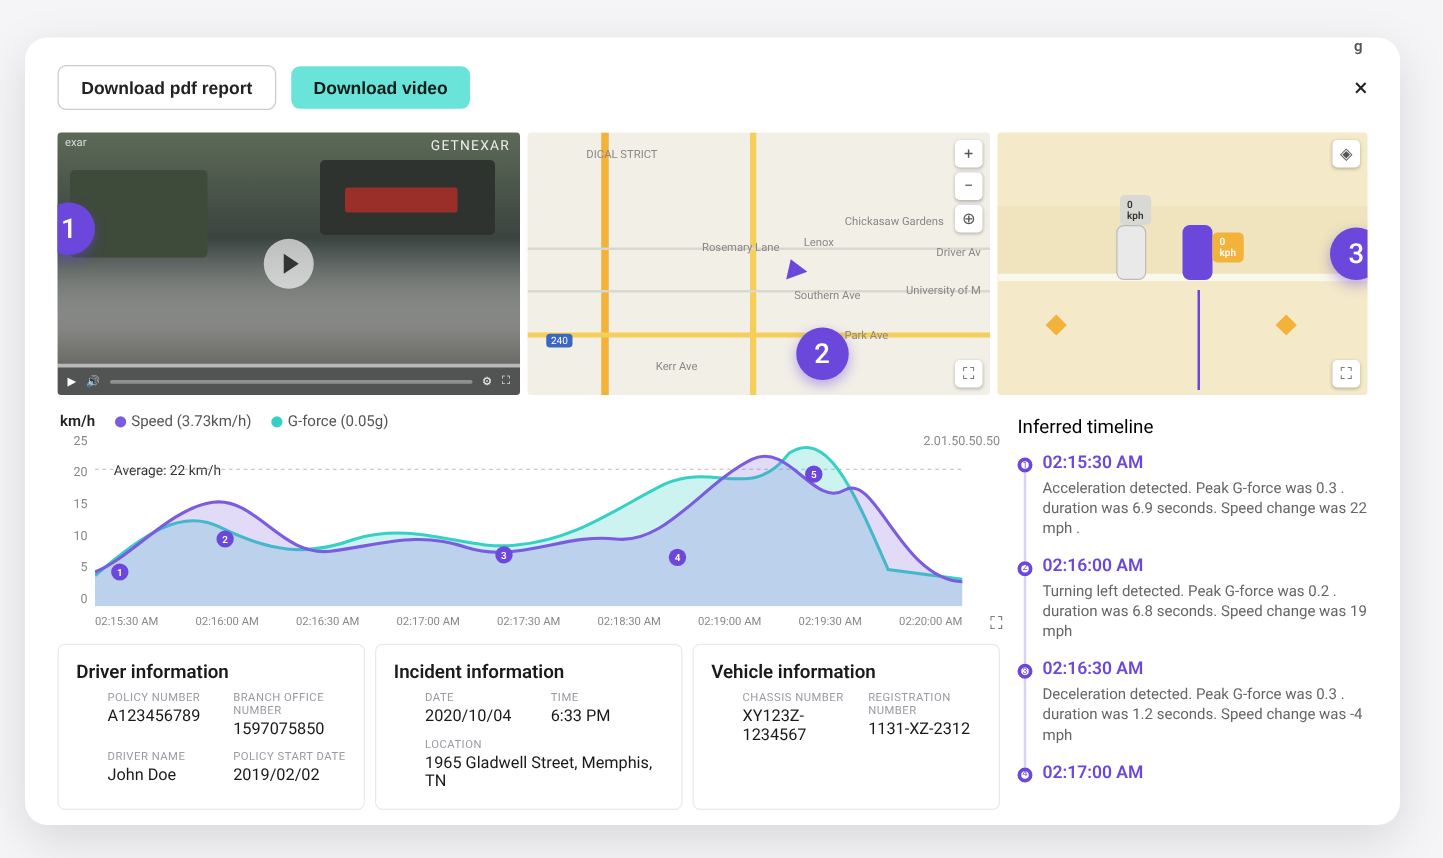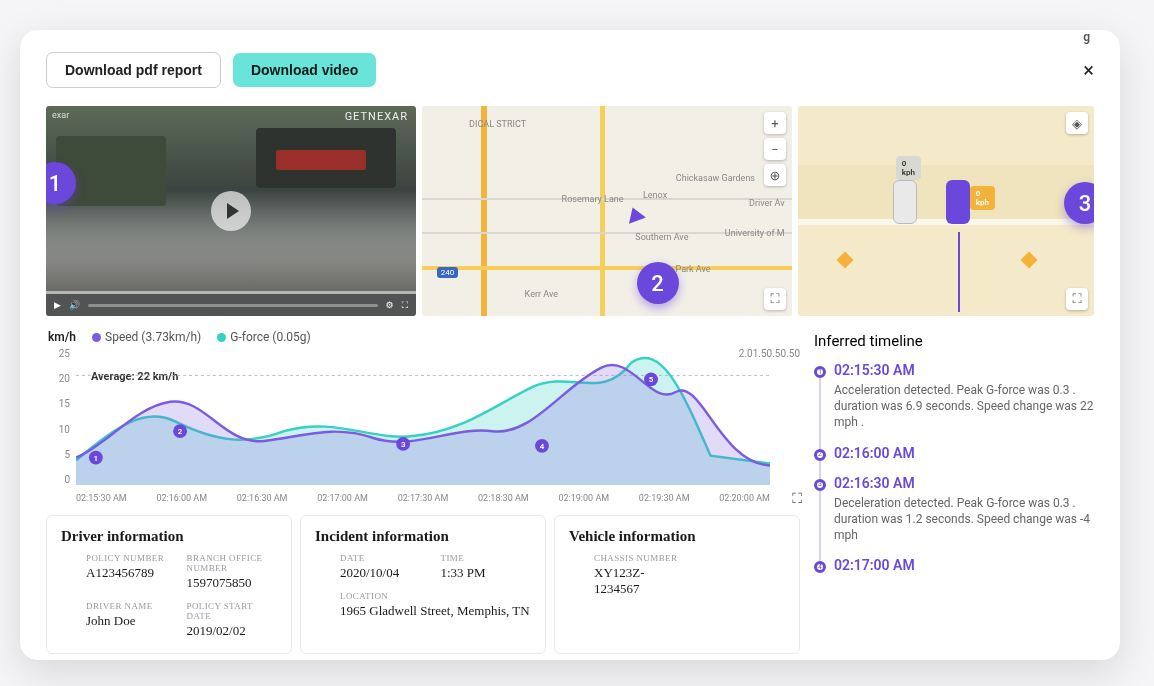--- a/index.html
+++ b/index.html
@@ -37,27 +37,27 @@
   .chart-legend { display:flex; align-items:center; gap:16px; font-size:12px; color:#555; margin:4px 0 4px 2px; }
   .chart-legend .unit { font-weight:600; color:#222; }
   .dot { width:9px; height:9px; border-radius:50%; display:inline-block; margin-right:4px; vertical-align:middle; }
   .dot.p { background:#7b5be0; }
   .dot.t { background:#36d1c4; }
   .chart-box { position:relative; height:155px; }
   .chart-box svg { width:100%; height:100%; }
   .y-ticks { position:absolute; left:0; top:0; bottom:18px; width:28px; display:flex; flex-direction:column; justify-content:space-between; font-size:10px; color:#888; text-align:right; padding-right:4px;}
   .y-ticks-r { position:absolute; right:0; top:0; bottom:18px; width:28px; display:flex; flex-direction:row; justify-content:flex-end; font-size:10px; color:#888; text-align:left; padding-left:4px;}
   .x-ticks { position:absolute; left:30px; right:30px; bottom:0; display:flex; justify-content:space-between; font-size:9px; color:#888; }
-  .avg-label { position:absolute; left:45px; top:22px; font-size:11px; color:#333;font-weight:bold; }
+  .avg-label { position:absolute; left:45px; top:22px; font-size:11px; color:#333; }
   .chart-expand { position:absolute; right:-2px; bottom:-4px; font-size:14px; color:#555; cursor:pointer; }
   .chart-point { fill:#6b47dc; }
   .chart-point-label { fill:#fff; font-size:8px; font-weight:600; text-anchor:middle; }
 
   .info-row { display:grid; grid-template-columns: 1fr 1fr 1fr; gap:8px; margin-top:12px; }
-  .info-card { border:1px solid #e9e9ec; border-radius:6px; padding:12px 14px 14px;font-family:Liberation Serif, serif; }
+  .info-card { border:1px solid #e9e9ec; border-radius:6px; padding:12px 14px 14px; }
   .info-card h3 { font-size:15px; font-weight:600; color:#1a1a1a; margin-bottom:8px; }
   .info-grid { display:grid; grid-template-columns:1fr 1fr; row-gap:10px; column-gap:10px;margin-left:25px; }
   .info-label { font-size:9px; letter-spacing:.4px; color:#9a9aa3; text-transform:uppercase; }
   .info-value { font-size:13px; color:#1a1a1a; margin-top:2px; }
 
   .timeline h3 { font-size:15px; font-weight:400; margin:6px 0 12px; }
   .tl-item { position:relative; padding-left:20px; margin-bottom:14px; }
   .tl-dot { position:absolute; left:0; top:4px; width:12px; height:12px; border-radius:50%; background:#fff; border:3px solid #6b47dc; font-size:7px; color:#6b47dc; display:flex; align-items:center; justify-content:center; line-height:1; }
   .tl-line { position:absolute; left:5px; top:16px; bottom:-18px; width:2px; background:#d9d3f1; }
   .tl-time { font-size:14px; font-weight:600; color:#6b47dc; margin-bottom:4px; }
@@ -236,52 +236,57 @@
         </div>
         <div class="info-card">
           <h3>Incident information</h3>
           <div class="info-grid">
             <div>
                 <div class="info-label">DATE</div>
                 <div class="info-value">2020/10/04</div>
               </div>
             <div>
                 <div class="info-label">TIME</div>
-                <div class="info-value">1:33 PM</div>
+                <div class="info-value">6:33 PM</div>
               </div>
             <div style="grid-column:1/3">
                 <div class="info-label">LOCATION</div>
                 <div class="info-value">1965 Gladwell Street, Memphis, TN</div>
               </div>
           </div>
         </div>
         <div class="info-card">
           <h3>Vehicle information</h3>
           <div class="info-grid">
             <div>
                 <div class="info-label">CHASSIS NUMBER</div>
                 <div class="info-value">XY123Z-1234567</div>
+              </div>
+            <div>
+                <div class="info-label">REGISTRATION NUMBER</div>
+                <div class="info-value">1131-XZ-2312</div>
               </div>
           </div>
         </div>
       </div>
     </div>
 
     <div class="timeline">
       <h3>Inferred timeline</h3>
       <div class="tl-item">
         <span class="tl-line"></span>
           <span class="tl-dot">1</span>
         <div class="tl-time">02:15:30 AM</div>
         <div class="tl-desc">Acceleration detected. Peak G-force was 0.3 . duration was 6.9 seconds. Speed change was 22 mph .</div>
       </div>
       <div class="tl-item">
         <span class="tl-line"></span>
           <span class="tl-dot">2</span>
         <div class="tl-time">02:16:00 AM</div>
+        <div class="tl-desc">Turning left detected. Peak G-force was 0.2 . duration was 6.8 seconds. Speed change was 19 mph</div>
       </div>
       <div class="tl-item">
         <span class="tl-line"></span>
           <span class="tl-dot">3</span>
         <div class="tl-time">02:16:30 AM</div>
         <div class="tl-desc">Deceleration detected. Peak G-force was 0.3 . duration was 1.2 seconds. Speed change was -4 mph</div>
       </div>
       <div class="tl-item">
         <span class="tl-dot">4</span>
         <div class="tl-time">02:17:00 AM</div>

